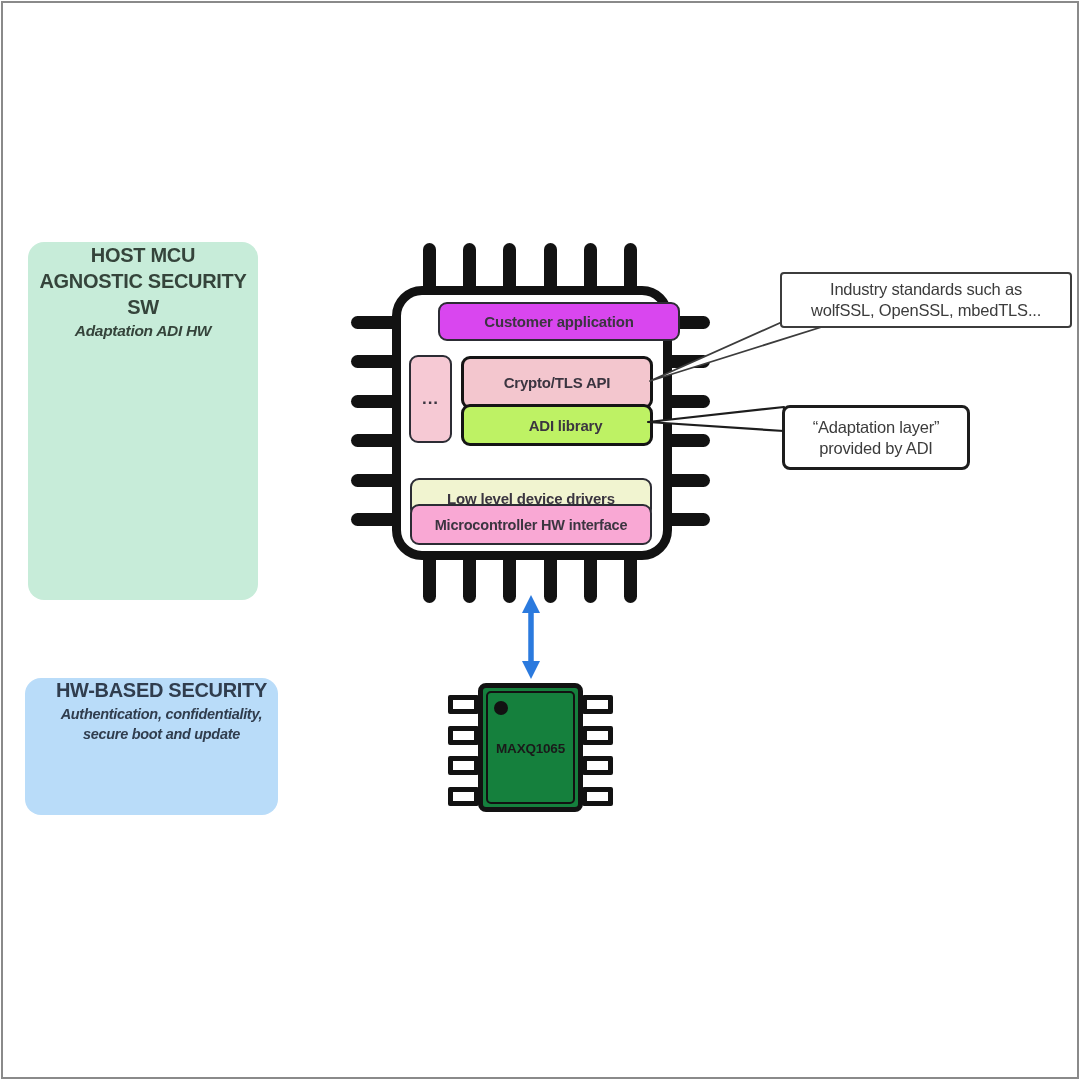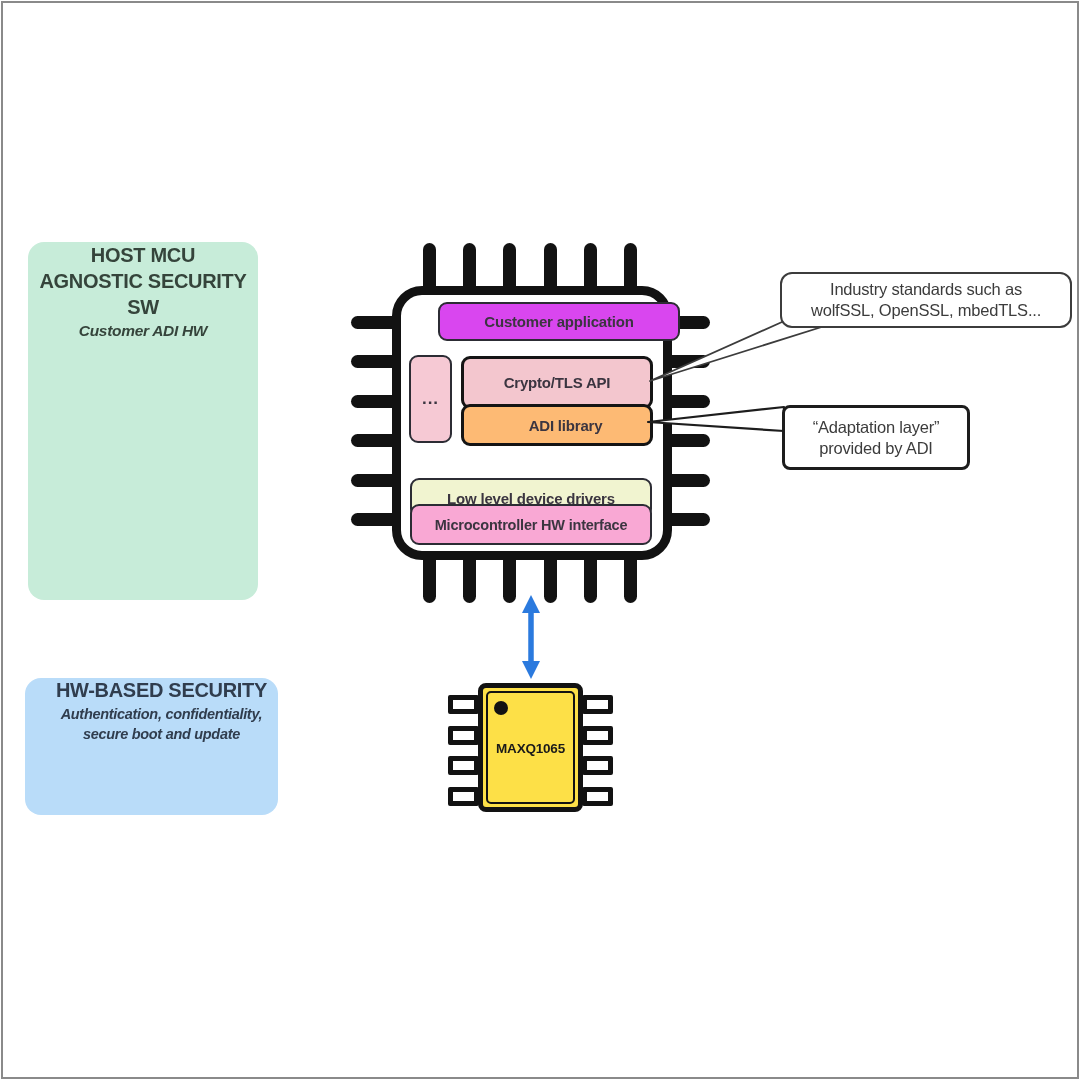--- a/index.html
+++ b/index.html
@@ -44,49 +44,49 @@
   .lay-more{left:8px;top:60px;width:43px;height:88px;font-size:17px;font-weight:800;letter-spacing:1px;}
   .lay-crypto{left:60px;top:61px;width:192px;height:53px;}
   .lay-adi{left:60px;top:109px;width:192px;height:42px;}
   .lay-drivers{left:9px;top:163px;width:242px;height:40px;margin-top:20px;}
   .lay-hwif{left:9px;top:209px;width:242px;height:41px;font-size:14.5px;}
 
   
   .callout{position:absolute;background:#fff;display:flex;flex-direction:column;
         justify-content:center;align-items:center;text-align:center;
         font-size:16.5px;font-weight:500;letter-spacing:-0.2px;color:#3c3c3c;line-height:21px;}
-  .callout-standards{left:780px;top:272px;width:288px;height:52px;border:2px solid #3c3c3c;border-radius:12px;}
+  .callout-standards{left:780px;top:272px;width:288px;height:52px;border:2px solid #3c3c3c;border-radius:4px;}
   .callout-adaptation{left:782px;top:405px;width:182px;height:59px;border:3px solid #1d1d1d;border-radius:8px;}
 
   
   .overlay{position:absolute;inset:0;pointer-events:none;}
 
   
   .mq-pins{position:absolute;top:695px;width:31px;height:111px;display:flex;
         flex-direction:column;justify-content:space-between;}
   .mq-pins-left{left:448px;} .mq-pins-right{left:582px;}
   .mq-pin{height:19px;box-sizing:border-box;border:5px solid #121212;background:#fff;border-radius:2px;}
   .mq-body{position:absolute;left:478px;top:683px;width:105px;height:129px;box-sizing:border-box;
-        border:5px solid #121212;border-radius:8px;background:#fde047;text-decoration:underline;}
+        border:5px solid #121212;border-radius:8px;background:#15803d;text-decoration:underline;}
   .mq-inner{position:absolute;inset:3px;border:2.5px solid #121212;border-radius:5px;}
   .mq-dot{position:absolute;left:11px;top:13px;width:14px;height:14px;border-radius:50%;background:#121212;}
   .mq-label{position:absolute;left:0;right:0;top:53px;text-align:center;
         font-size:13.5px;font-weight:800;letter-spacing:-0.2px;color:#1a1a1a;}
 </style>
 </head>
 <body>
 
 <div class="canvas">
 
   <div class="panel panel-green" style="background: rgb(199, 236, 217);">
     <div class="ttl">
       <span>HOST MCU</span><br>
       <span>AGNOSTIC SECURITY SW</span>
     </div>
-    <div class="sub">Customer ADI HW</div>
+    <div class="sub">Adaptation ADI HW</div>
   </div>
 
   <div class="panel panel-blue" style="background: rgb(185, 220, 249);">
     <div class="ttl">HW-BASED SECURITY</div>
     <div class="sub">
       <span>Authentication, confidentiality,</span><br>
       <span>secure boot and update</span>
     </div>
   </div>
 
@@ -126,21 +126,21 @@
   <div class="mcu-body">
     <div class="layer lay-customer" style="background: #d946ef; margin-left: 28px;">
       <span>Customer application</span>
     </div>
     <div class="layer lay-more" style="background: rgb(246, 201, 212);">
       <span>...</span>
     </div>
     <div class="layer thick lay-crypto" style="background: rgb(243, 198, 206);">
       <span>Crypto/TLS API</span>
     </div>
-    <div class="layer thick lay-adi" style="background: #fdba74; padding-left: 17px;">
+    <div class="layer thick lay-adi" style="background: #bef264; padding-left: 17px;">
       <span>ADI library</span>
     </div>
     <div class="layer lay-drivers" style="background: rgb(241, 244, 208);">
       <span>Low level device drivers</span>
     </div>
     <div class="layer lay-hwif" style="background: #f9a8d4;">
       <span>Microcontroller HW interface</span>
     </div>
   </div>
 

